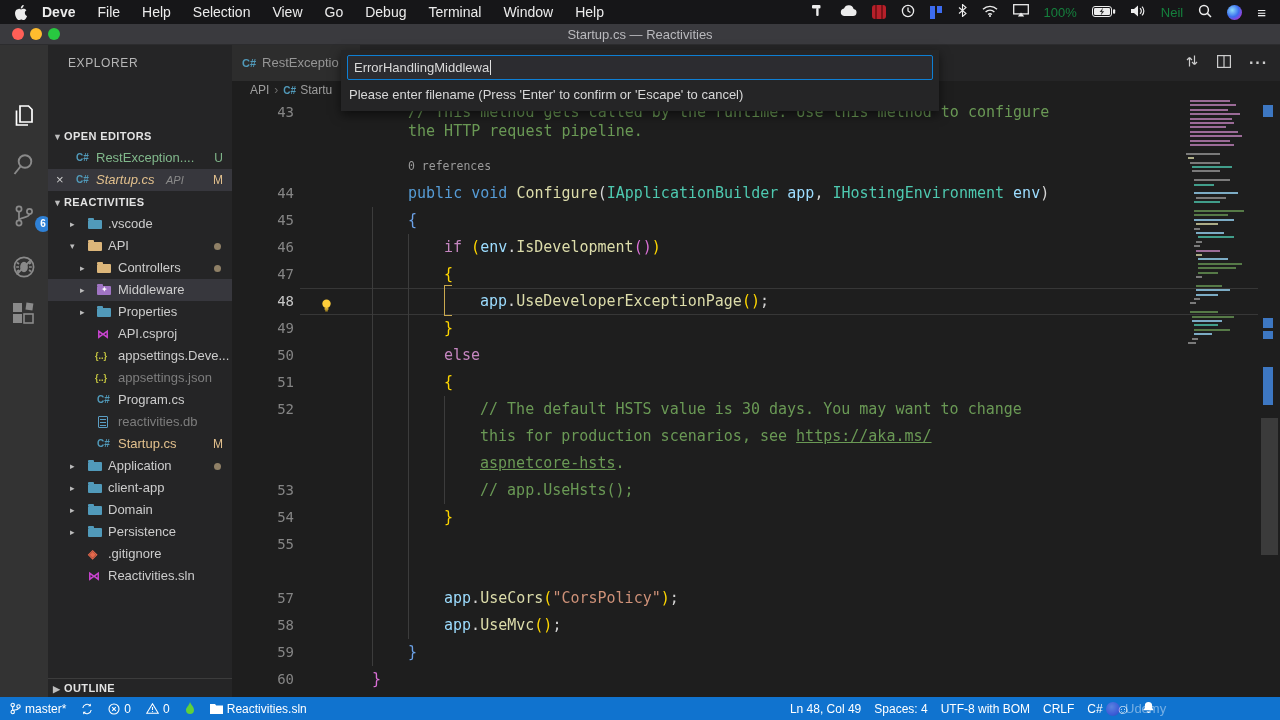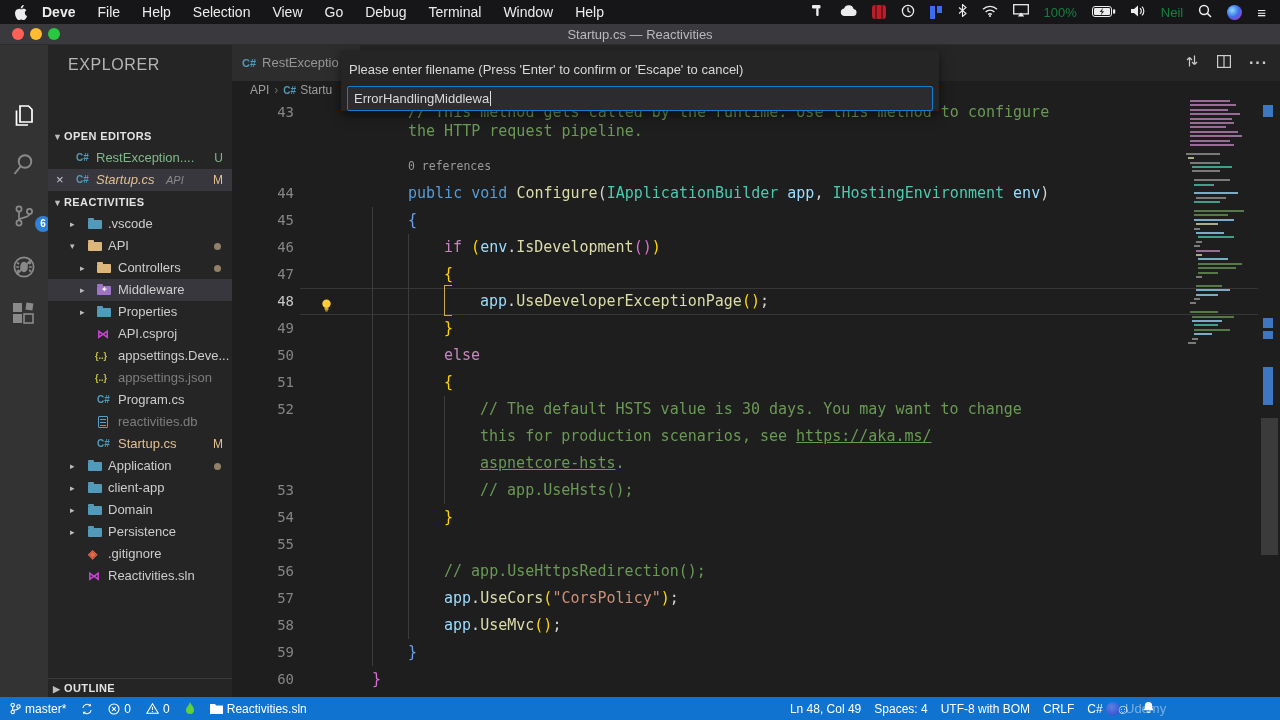--- a/index.html
+++ b/index.html
@@ -30,21 +30,21 @@
   #wintitle { position:absolute; left:0; right:0; top:3px; text-align:center; font-size:13px; color:#b9b9bd; }
 
   
   #activitybar { position:absolute; left:0; top:45px; width:48px; height:652px; background:#333333; }
   .act-ic { position:absolute; left:11px; width:26px; height:26px; }
   .scm-badge { position:absolute; left:24px; top:13px; width:16px; height:16px; border-radius:50%;
                background:#2f81d6; color:#fff; font-size:10px; line-height:16px; text-align:center; font-weight:bold; }
 
   
   #sidebar { position:absolute; left:48px; top:45px; width:184px; height:652px; background:#252526; overflow:hidden; }
-  #sb-title { position:absolute; left:20px; top:11px; font-size:16px; letter-spacing:.6px; color:#b6b6b6; }
+  #sb-title { position:absolute; left:20px; top:11px; font-size:12px; letter-spacing:.6px; color:#b6b6b6; }
   .sb-sec { position:absolute; left:0; width:184px; height:22px; line-height:22px; font-size:11px; font-weight:bold;
             color:#e3e3e3; letter-spacing:.4px; }
   .sb-sec .tw { display:inline-block; width:16px; padding-left:5px; color:#bdbdbd; font-size:9px; }
   .sb-row { position:absolute; left:0; width:184px; height:22px; line-height:22px; font-size:13px; color:#cccccc;
             white-space:nowrap; overflow:hidden; }
   .sb-row .lbl { vertical-align:middle; }
   .dim { color:#7d7d7d; }
   .mod { color:#e2c08d; }
   .newf { color:#81b88b; }
   .twisty { position:absolute; font-size:9px; color:#bdbdbd; top:0; }
@@ -367,21 +367,20 @@
           </svg></span><span class="ltext" style="padding-left:144px;"><span class="" style="color:#9CDCFE;">app</span><span class="" style="color:#D4D4D4;">.</span><span class="" style="color:#DCDCAA;">UseDeveloperExceptionPage</span><span class="" style="color:#FFD700;">(</span><span class="" style="color:#FFD700;">)</span><span class="" style="color:#D4D4D4;">;</span></span></div>
       <div class="crow" style="top: 216px;"><span class="lnum">49</span><span class="ltext" style="padding-left:108px;"><span class="" style="color:#FFD700;">}</span></span></div>
       <div class="crow" style="top: 243px;"><span class="lnum">50</span><span class="ltext" style="padding-left:108px;"><span class="" style="color:#C586C0;">else</span></span></div>
       <div class="crow" style="top: 270px;"><span class="lnum">51</span><span class="ltext" style="padding-left:108px;"><span class="" style="color:#FFD700;">{</span></span></div>
       <div class="crow" style="top: 297px;"><span class="lnum">52</span><span class="ltext" style="padding-left:144px;"><span class="" style="color:#6A9955;">// The default HSTS value is 30 days. You may want to change</span></span></div>
       <div class="crow" style="top: 324px;"><span class="lnum"></span><span class="ltext" style="padding-left:144px;"><span class="" style="color:#6A9955;">this for production scenarios, see </span><span class="lnk" style="color:#6A9955;">https://aka.ms/</span></span></div>
       <div class="crow" style="top: 351px;"><span class="lnum"></span><span class="ltext" style="padding-left:144px;"><span class="lnk" style="color:#6A9955;">aspnetcore-hsts</span><span class="" style="color:#6A9955;">.</span></span></div>
       <div class="crow" style="top: 378px;"><span class="lnum">53</span><span class="ltext" style="padding-left:144px;"><span class="" style="color:#6A9955;">// app.UseHsts();</span></span></div>
       <div class="crow" style="top: 405px;"><span class="lnum">54</span><span class="ltext" style="padding-left:108px;"><span class="" style="color:#FFD700;">}</span></span></div>
       <div class="crow" style="top: 432px;"><span class="lnum">55</span><span class="ltext" style="padding-left:0px;"></span></div>
-      <div class="crow" style="top: 459px;"><span class="lnum">56</span><span class="ltext" style="padding-left:108px;"><span class="" style="color:#6A9955;">// app.UseHttpsRedirection();</span></span></div>
       <div class="crow" style="top: 486px;"><span class="lnum">57</span><span class="ltext" style="padding-left:108px;"><span class="" style="color:#9CDCFE;">app</span><span class="" style="color:#D4D4D4;">.</span><span class="" style="color:#DCDCAA;">UseCors</span><span class="" style="color:#FFD700;">(</span><span class="" style="color:#CE9178;">"CorsPolicy"</span><span class="" style="color:#FFD700;">)</span><span class="" style="color:#D4D4D4;">;</span></span></div>
       <div class="crow" style="top: 513px;"><span class="lnum">58</span><span class="ltext" style="padding-left:108px;"><span class="" style="color:#9CDCFE;">app</span><span class="" style="color:#D4D4D4;">.</span><span class="" style="color:#DCDCAA;">UseMvc</span><span class="" style="color:#FFD700;">(</span><span class="" style="color:#FFD700;">)</span><span class="" style="color:#D4D4D4;">;</span></span></div>
       <div class="crow" style="top: 540px;"><span class="lnum">59</span><span class="ltext" style="padding-left:72px;"><span class="" style="color:#6CA2E8;">}</span></span></div>
       <div class="crow" style="top: 567px;"><span class="lnum">60</span><span class="ltext" style="padding-left:36px;"><span class="" style="color:#DA70D6;">}</span></span></div>
       <div class="iguide" style="left: 140px; top: 108px; height: 459px;"></div>
       <div class="iguide" style="left: 176px; top: 135px; height: 405px;"></div>
       <div class="iguide" style="left: 212px; top: 297px; height: 108px;"></div>
       <div id="bguide" style="left: 212px; top: 186px; height: 31px;"></div>
     </div>
 
@@ -497,25 +496,25 @@
       <span class="st-item">
           <svg width="11" height="13" viewBox="0 0 11 13">
             <path d="M5.5 0a3.6 3.6 0 0 1 3.6 3.6c0 3.1 1 4.1 1.5 4.6H.4C.9 7.7 1.9 6.7 1.9 3.6A3.6 3.6 0 0 1 5.5 0z" fill="#fff"></path>
             <path d="M4 9.6a1.5 1.5 0 0 0 3 0z" fill="#fff"></path>
           </svg>
         </span>
     </div>
   </div>
 
   <div id="quickinput">
-    <div id="qi-prompt">Please enter filename (Press 'Enter' to confirm or 'Escape' to cancel)</div>
     <div id="qi-input">
         <span>ErrorHandlingMiddlewa</span>
         <span class="caret"></span>
       </div>
+    <div id="qi-prompt">Please enter filename (Press 'Enter' to confirm or 'Escape' to cancel)</div>
   </div>
 
   <div id="watermark">
     <span class="ulogo"></span>
     <span>Udemy</span>
   </div>
 
 </div>
 
 </body></html>

